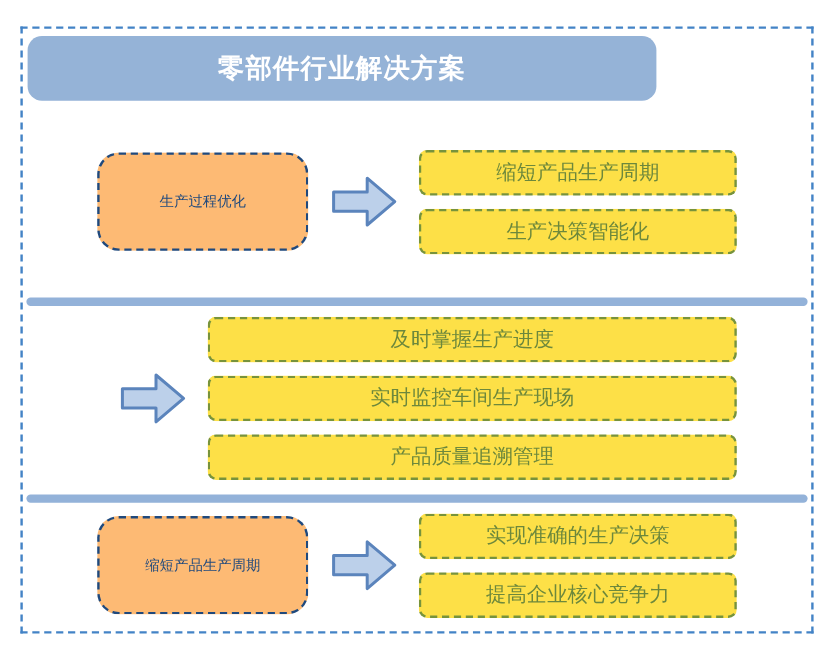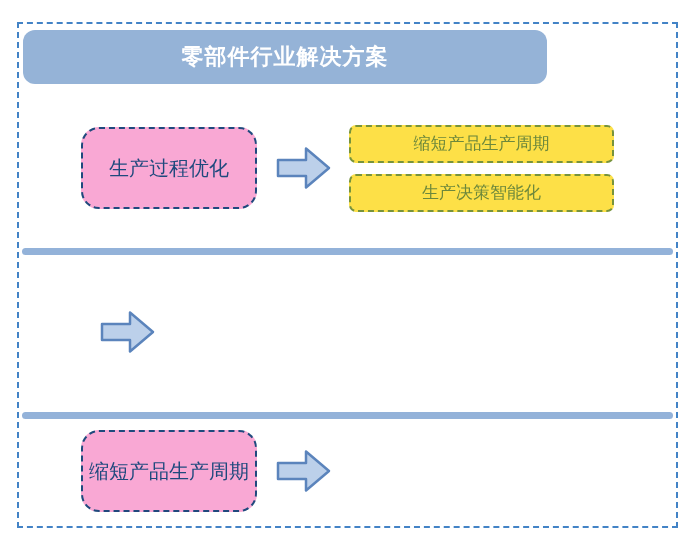--- a/index.html
+++ b/index.html
@@ -59,22 +59,22 @@
   .left-box {
     width: 176px;
     height: 82px;
     border: 2px dashed #1F497D;
     border-radius: 18px;
     box-sizing: border-box;
     display: flex;
     align-items: center;
     justify-content: center;
     color: #1F497D;
-    font-size: 20px;
-    background: #f9a8d4;
+    font-size: 12px;
+    background: #fdba74;
     flex-shrink: 0;
   }
   .arrow-wrap {
     flex-shrink: 0;
     margin: 0 17px 0 19px;
     display: flex;
     align-items: center;
   }
   .outcomes {
     flex: 1;
@@ -127,27 +127,36 @@
     </div>
 
     <div class="divider div-1"></div>
 
     <div class="section sec-2">
       <div class="arrow-wrap">
         <svg width="56" height="46" viewBox="0 0 56 46">
           <polygon points="2,15 30,15 30,3.5 53,23 30,42.5 30,31 2,31" fill="#BCD0EA" stroke="#5B84BC" stroke-width="2.5" stroke-linejoin="round"></polygon>
         </svg>
       </div>
+      <div class="outcomes">
+        <div class="green-box">及时掌握生产进度</div>
+        <div class="green-box">实时监控车间生产现场</div>
+        <div class="green-box">产品质量追溯管理</div>
+      </div>
     </div>
 
     <div class="divider div-2"></div>
 
     <div class="section sec-3">
       <div class="left-box">缩短产品生产周期</div>
       <div class="arrow-wrap">
         <svg width="56" height="46" viewBox="0 0 56 46">
           <polygon points="2,15 30,15 30,3.5 53,23 30,42.5 30,31 2,31" fill="#BCD0EA" stroke="#5B84BC" stroke-width="2.5" stroke-linejoin="round"></polygon>
         </svg>
       </div>
+      <div class="outcomes">
+        <div class="green-box">实现准确的生产决策</div>
+        <div class="green-box">提高企业核心竞争力</div>
+      </div>
     </div>
 
   </div>
 </div>
 
 </body></html>

